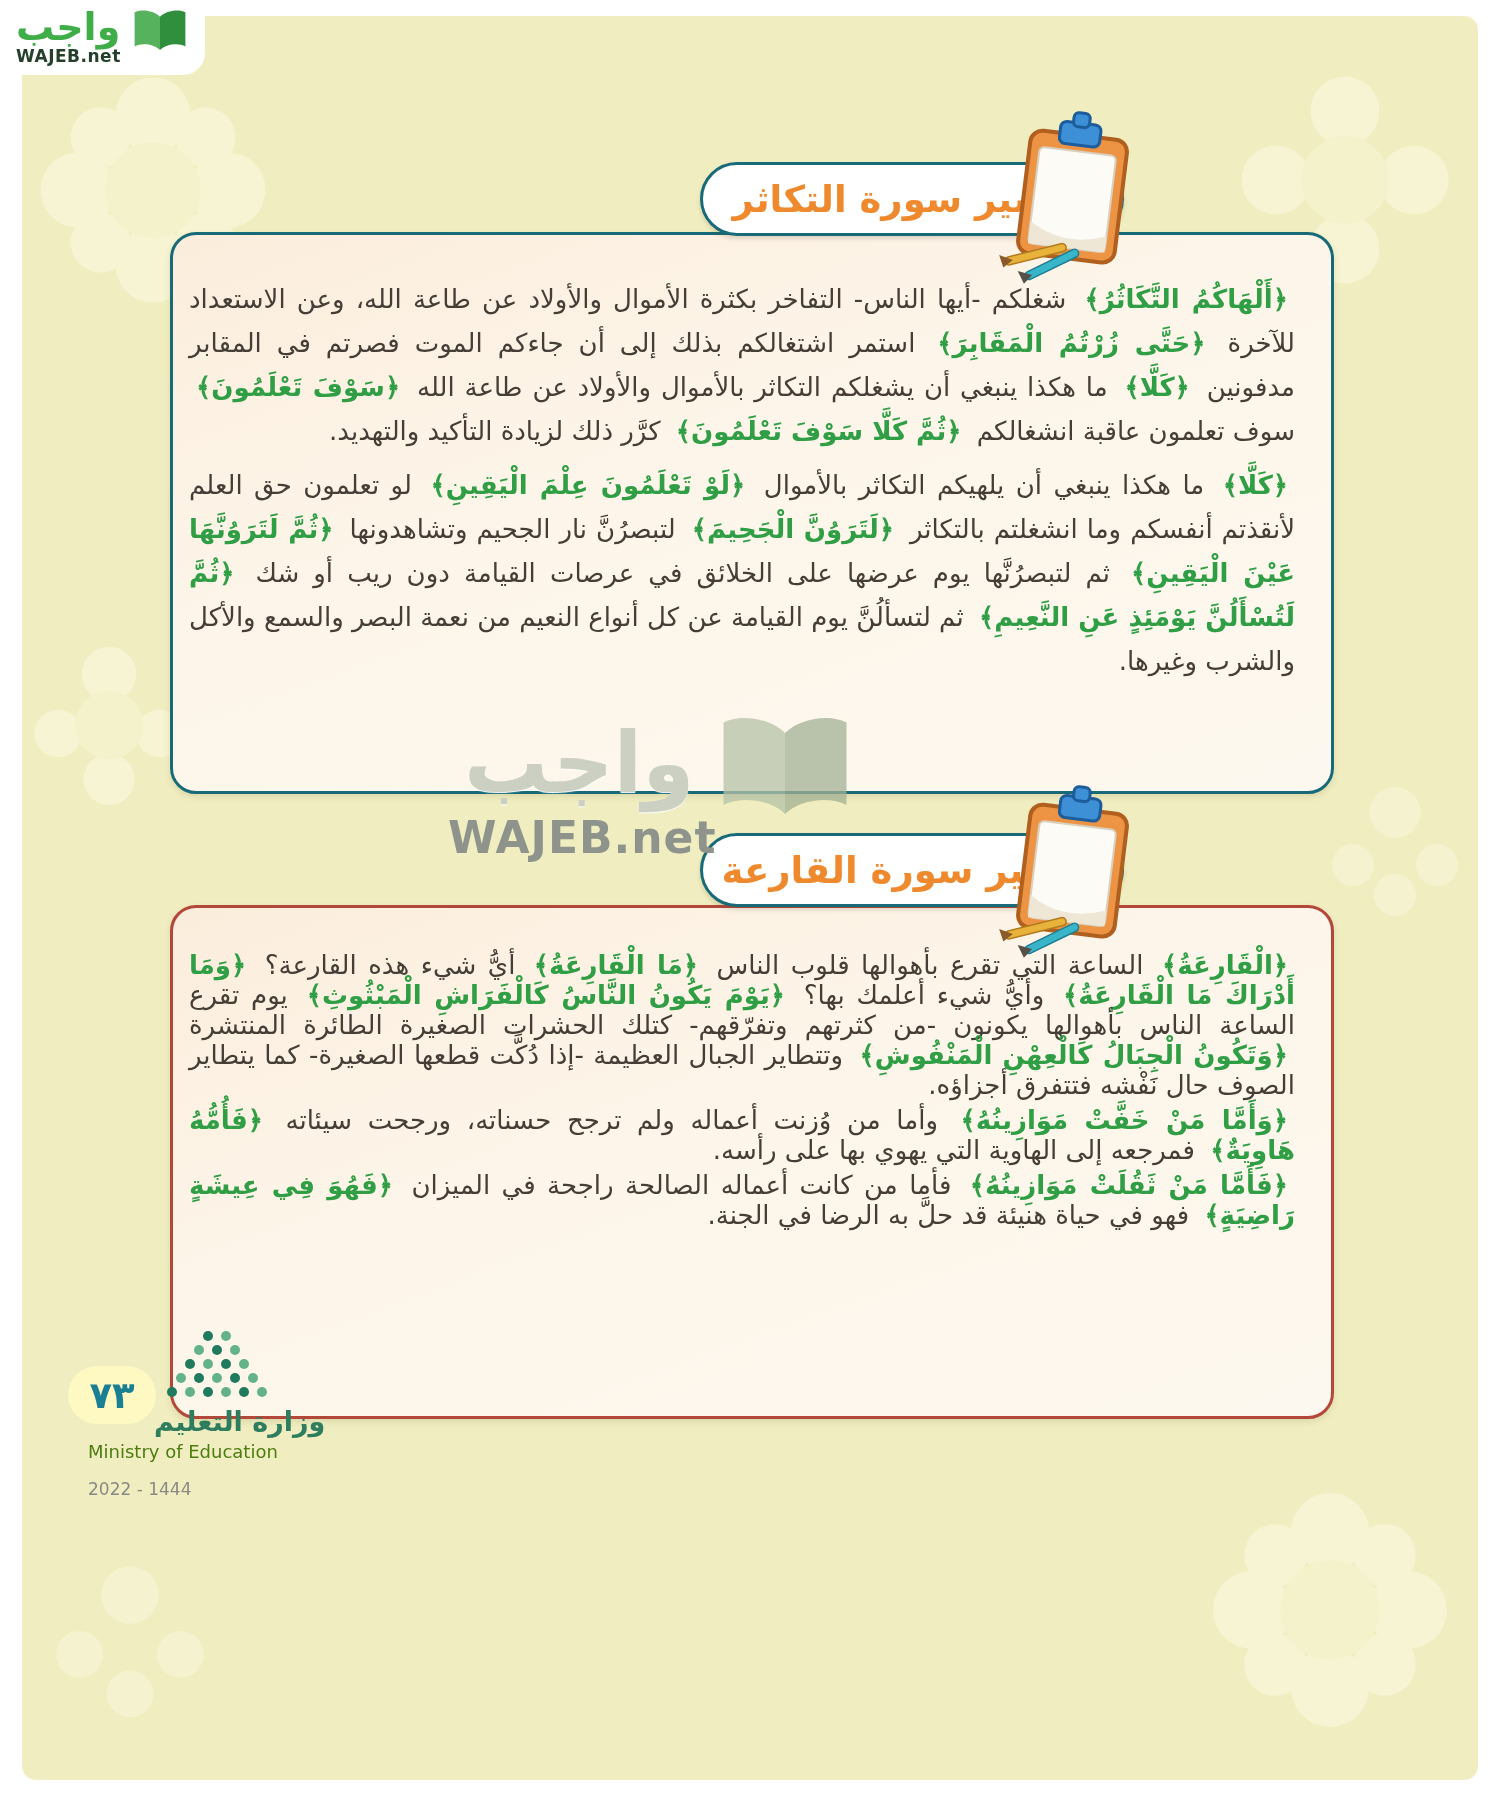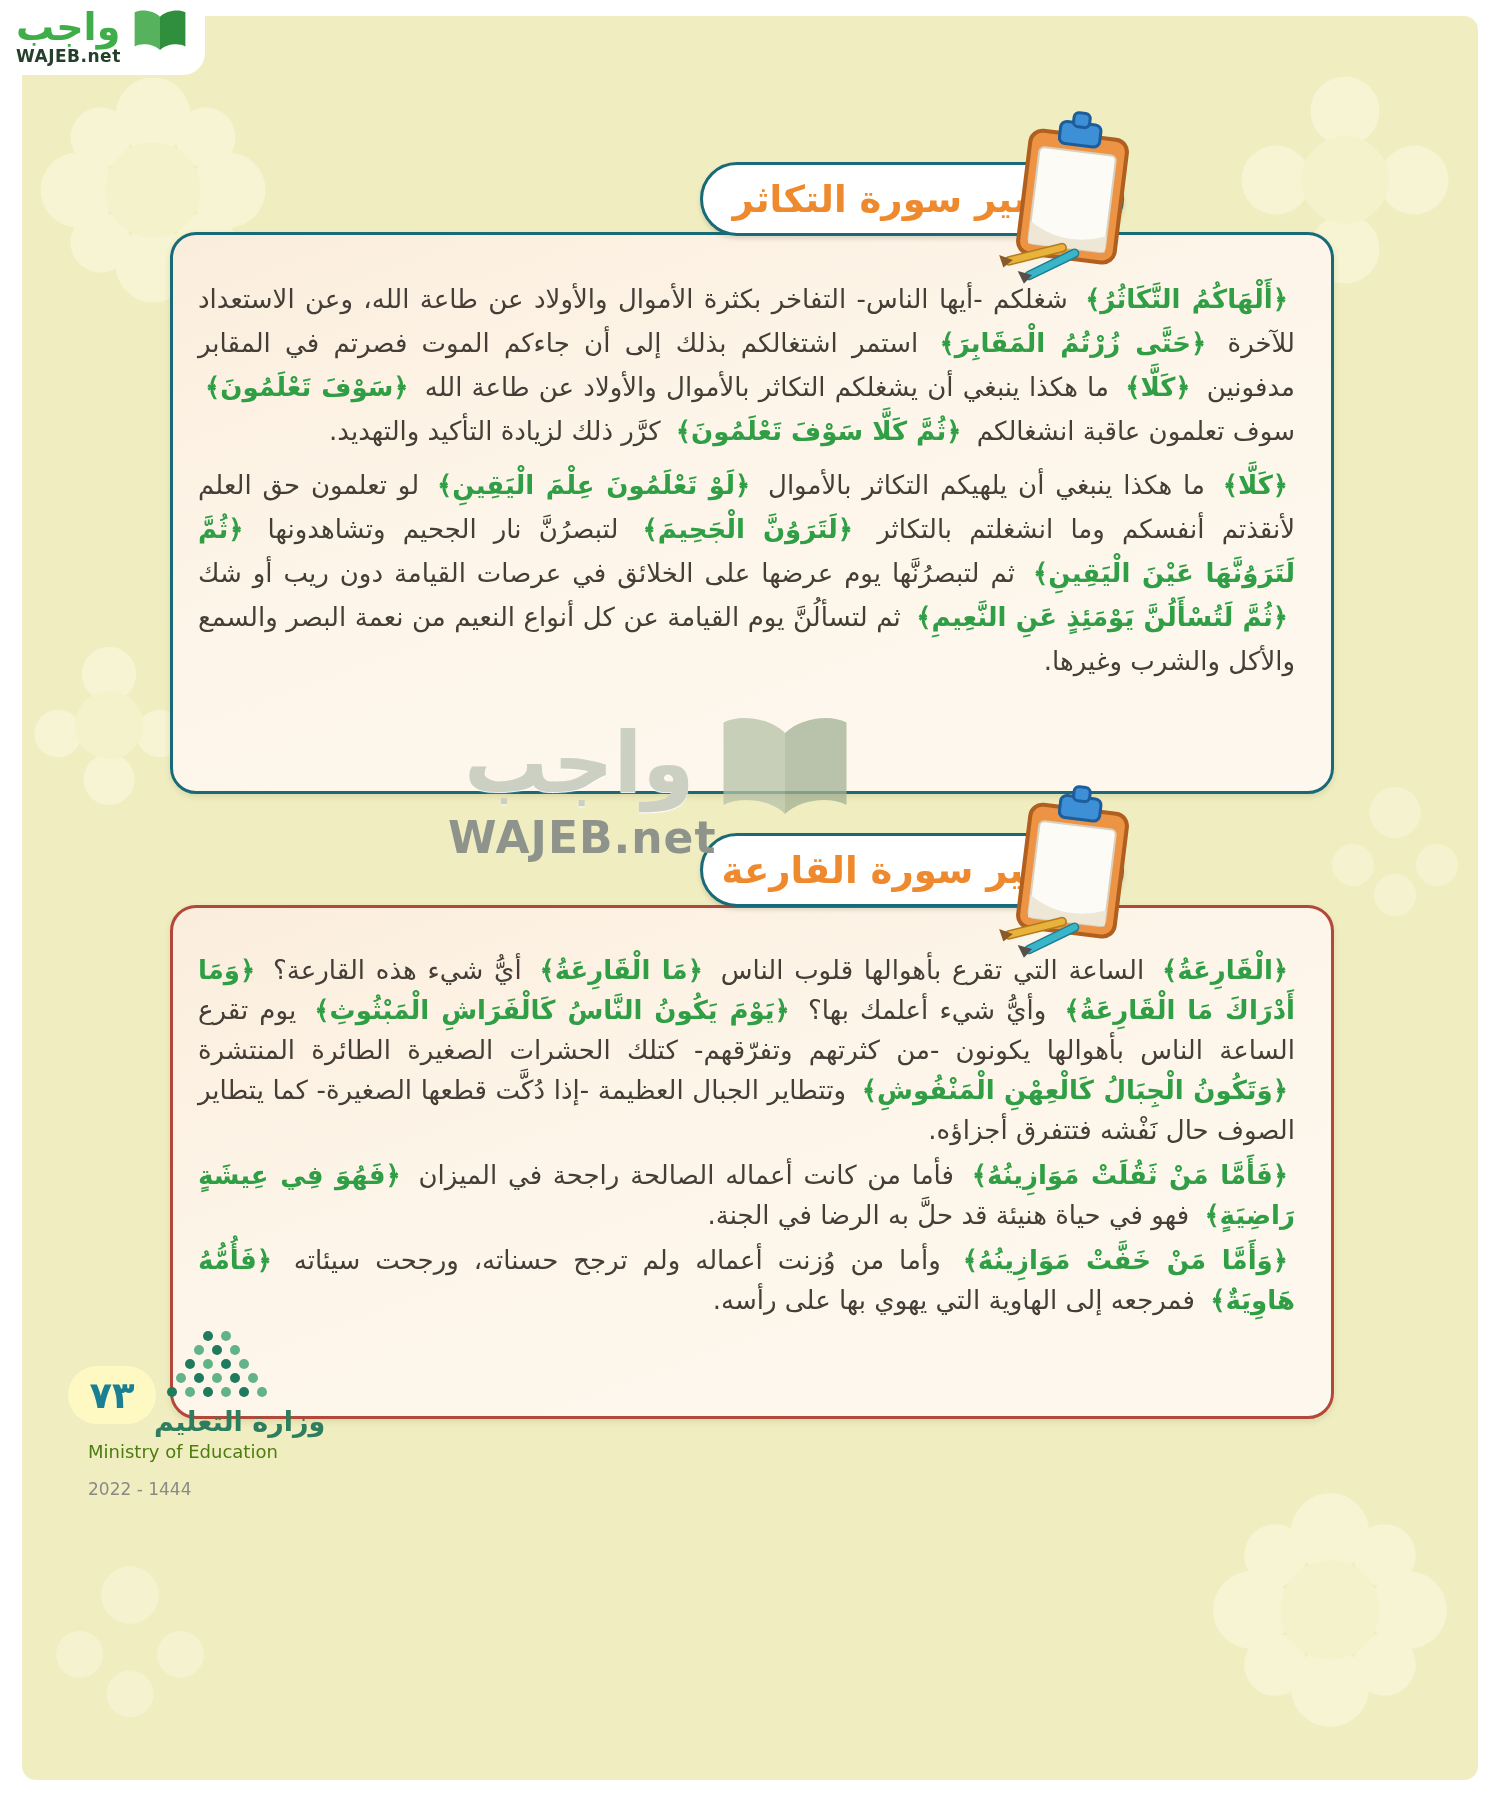--- a/index.html
+++ b/index.html
@@ -20,23 +20,23 @@
   #banner1{top:162px;left:700px;}
   #banner2{top:833px;left:700px;}
   .clipboard{position:absolute;width:152px;height:178px;z-index:5;}
   #clipboard1{top:106px;left:996px;}
   #clipboard2{top:780px;left:996px;}
 
   
   .content-box{position:absolute;left:170px;width:1158px;border-radius:26px;background:linear-gradient(160deg,#fbeddc 0%,#fdf5e9 40%,#fdf8ef 100%);overflow:hidden;box-shadow:0 3px 6px rgba(110,95,40,.15);}
   #box1{top:232px;height:556px;border:3px solid #186a78;z-index:2;}
   #box2{top:905px;height:508px;border:3px solid #b3473a;z-index:2;}
-  .box-inner{padding:42px 36px 14px 25px;direction:rtl;text-align:justify;}
+  .box-inner{padding:42px 36px 14px 16px;direction:rtl;text-align:justify;}
   .tafsir-para{margin:0 0 10px;font-size:26px;line-height:44px;color:#443e37;}
-  #box2 .tafsir-para{line-height:40px;margin-bottom:5px;}
+  #box2 .tafsir-para{line-height:30px;margin-bottom:5px;}
   .quran{color:#2f9e44;font-weight:bold;margin:0 7px;}
   .plain{}
 
   
   .watermark{position:absolute;left:430px;top:720px;width:460px;height:165px;z-index:6;direction:ltr;}
   .wm-book{position:absolute;right:30px;top:-8px;opacity:.75;}
   .wm-ar{position:absolute;left:34px;top:-6px;font-size:84px;font-weight:bold;color:#ccd0c2;text-shadow:0 1px 1px #ffffff;}
   .wm-en{position:absolute;left:18px;top:92px;font-size:44px;font-weight:bold;color:#8e948c;letter-spacing:1px;}
 
   
@@ -183,22 +183,22 @@
         <polygon points="4,138 16,146 5,151" fill="#8a5a2a" transform="rotate(-14 39 146)"></polygon>
         <rect x="26" y="152" width="58" height="8" rx="4" fill="#39b5c9" stroke="#1e7f93" stroke-width="1.5" transform="rotate(-26 55 156)"></rect>
         <polygon points="22,147 33,157 22,161" fill="#55504a" transform="rotate(-26 55 156)"></polygon>
       </g>
     </svg>
   </div>
 
   <div class="content-box" id="box2">
     <div class="box-inner">
         <p class="tafsir-para"><span class="quran">﴿الْقَارِعَةُ﴾</span> <span class="plain">الساعة التي تقرع بأهوالها قلوب الناس</span> <span class="quran">﴿مَا الْقَارِعَةُ﴾</span> <span class="plain">أيُّ شيء هذه القارعة؟</span> <span class="quran">﴿وَمَا أَدْرَاكَ مَا الْقَارِعَةُ﴾</span> <span class="plain">وأيُّ شيء أعلمك بها؟</span> <span class="quran">﴿يَوْمَ يَكُونُ النَّاسُ كَالْفَرَاشِ الْمَبْثُوثِ﴾</span> <span class="plain">يوم تقرع الساعة الناس بأهوالها يكونون -من كثرتهم وتفرّقهم- كتلك الحشرات الصغيرة الطائرة المنتشرة</span> <span class="quran">﴿وَتَكُونُ الْجِبَالُ كَالْعِهْنِ الْمَنْفُوشِ﴾</span> <span class="plain">وتتطاير الجبال العظيمة -إذا دُكَّت قطعها الصغيرة- كما يتطاير الصوف حال نَفْشه فتتفرق أجزاؤه.</span> </p>
+        <p class="tafsir-para"><span class="quran">﴿وَأَمَّا مَنْ خَفَّتْ مَوَازِينُهُ﴾</span> <span class="plain">وأما من وُزنت أعماله ولم ترجح حسناته، ورجحت سيئاته</span> <span class="quran">﴿فَأُمُّهُ هَاوِيَةٌ﴾</span> <span class="plain">فمرجعه إلى الهاوية التي يهوي بها على رأسه.</span> </p>
         <p class="tafsir-para"><span class="quran">﴿فَأَمَّا مَنْ ثَقُلَتْ مَوَازِينُهُ﴾</span> <span class="plain">فأما من كانت أعماله الصالحة راجحة في الميزان</span> <span class="quran">﴿فَهُوَ فِي عِيشَةٍ رَاضِيَةٍ﴾</span> <span class="plain">فهو في حياة هنيئة قد حلَّ به الرضا في الجنة.</span> </p>
-        <p class="tafsir-para"><span class="quran">﴿وَأَمَّا مَنْ خَفَّتْ مَوَازِينُهُ﴾</span> <span class="plain">وأما من وُزنت أعماله ولم ترجح حسناته، ورجحت سيئاته</span> <span class="quran">﴿فَأُمُّهُ هَاوِيَةٌ﴾</span> <span class="plain">فمرجعه إلى الهاوية التي يهوي بها على رأسه.</span> </p>
       </div>
   </div>
 
   <div class="page-num">٧٣</div>
   <div class="ministry">
     <svg class="ministry-dots" width="130" height="70" viewBox="0 0 130 70">
       <g>
         <circle cx="12" cy="62" r="5" fill="#1f7a5e"></circle>
           <circle cx="30" cy="62" r="5" fill="#63b389"></circle>
           <circle cx="48" cy="62" r="5" fill="#1f7a5e"></circle>

